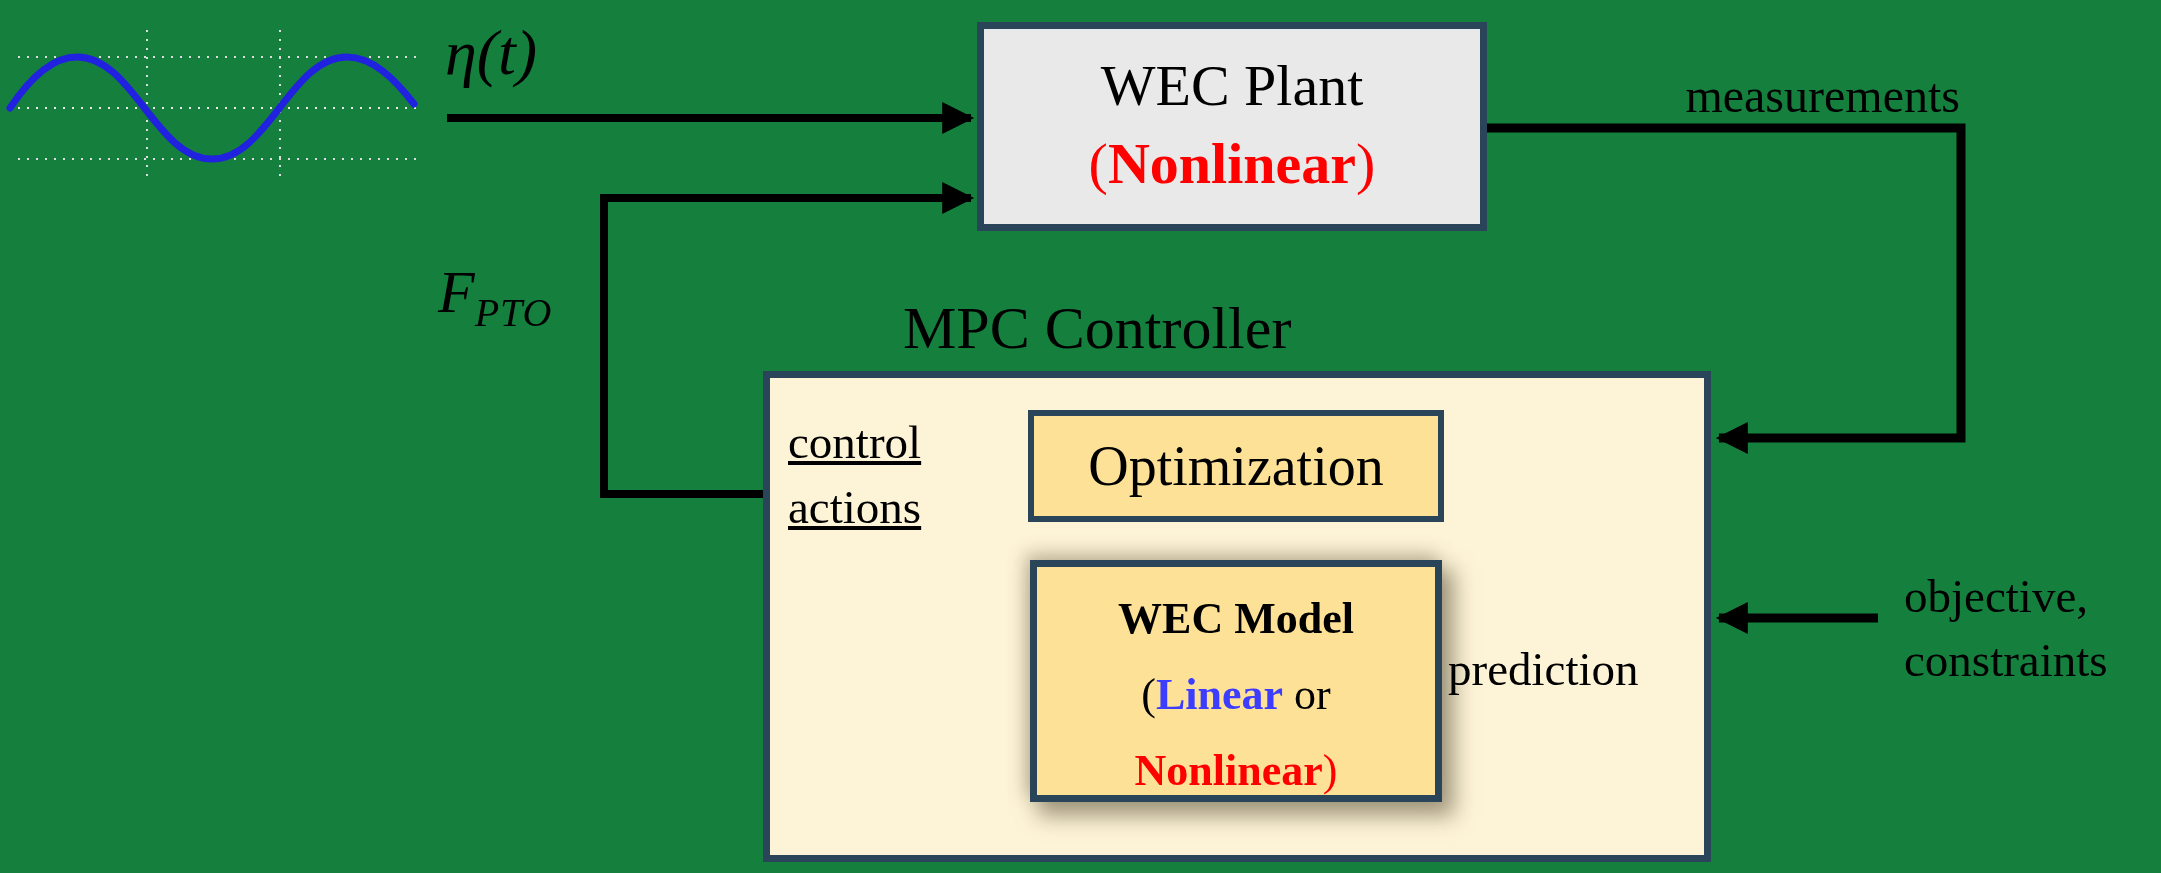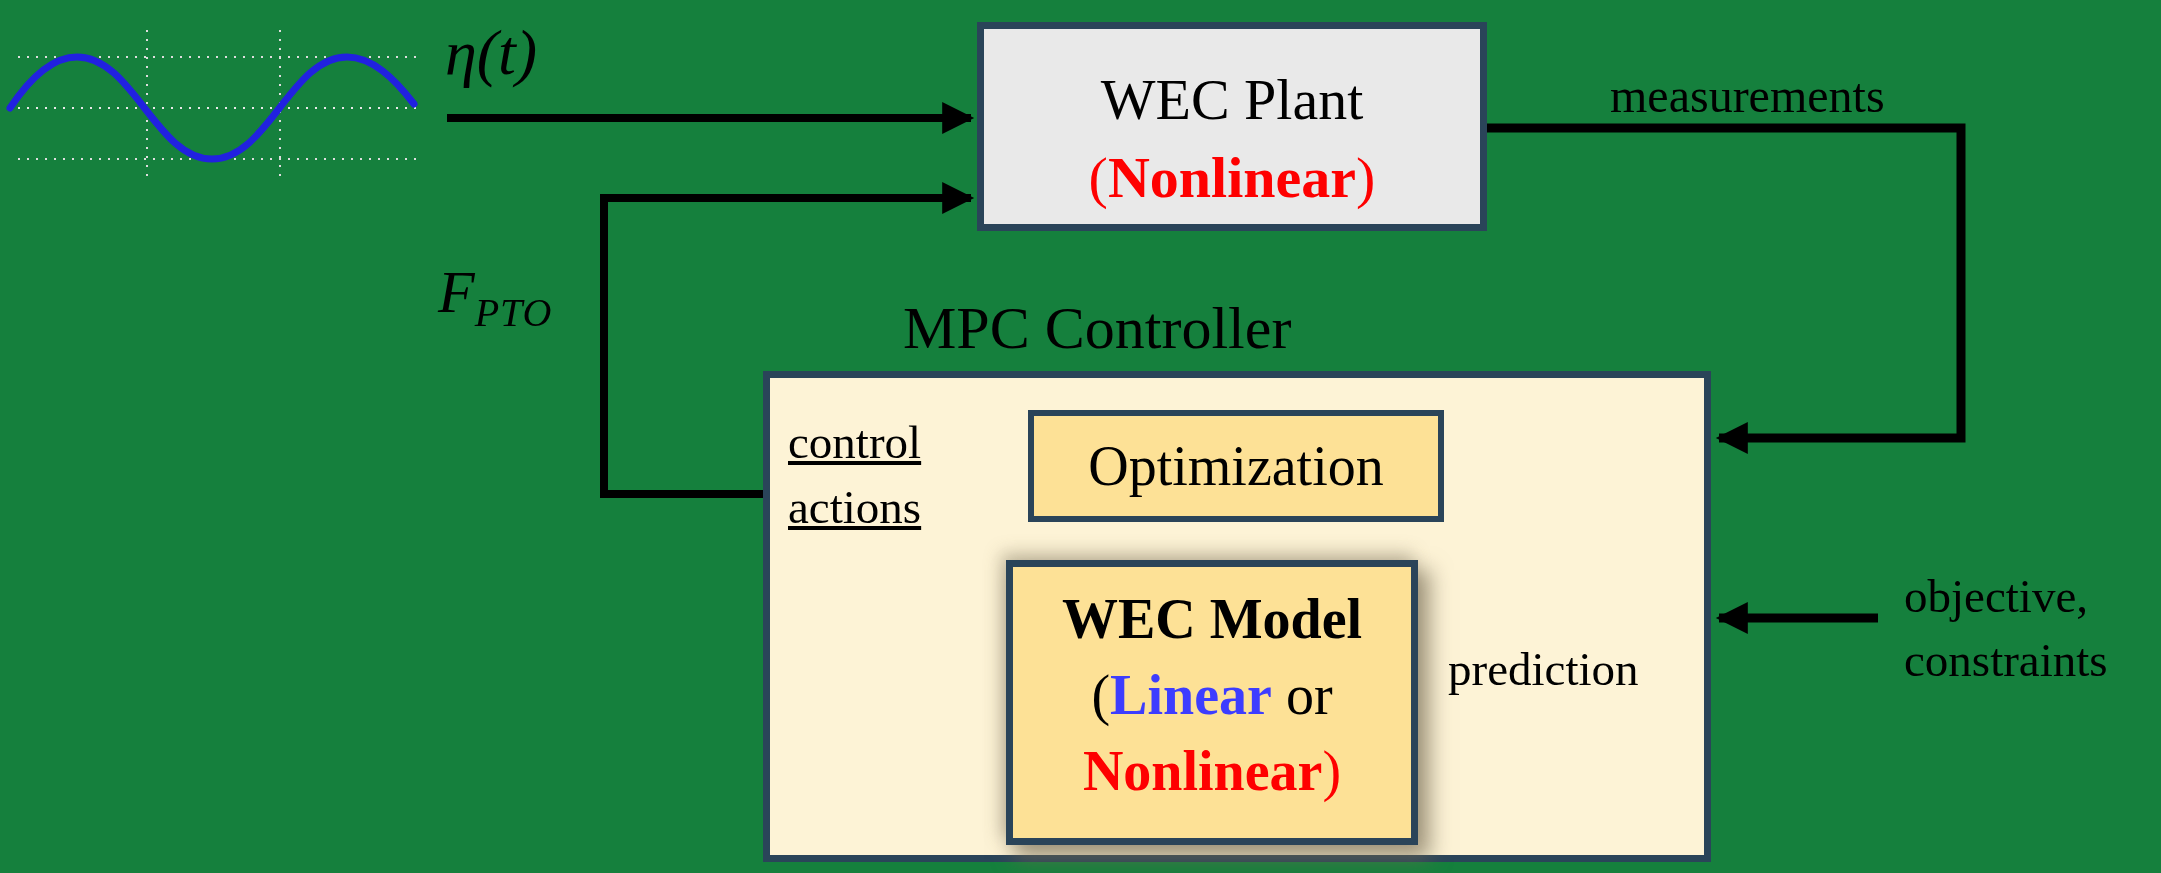--- a/index.html
+++ b/index.html
@@ -10,42 +10,42 @@
   #stage{
     position:relative; width:2161px; height:873px; background:#15803d;
     font-family:"Liberation Serif","DejaVu Serif",serif; color:var(--ink);
     overflow:hidden;
   }
   #wires{position:absolute;left:0;top:0;z-index:0;}
   .box{position:absolute;box-sizing:border-box;z-index:2;text-align:center;}
   .plant{
     left:977px;top:22px;width:510px;height:209px;
     background:var(--plant-fill);border:7px solid var(--navy);
-    font-size:58px;line-height:78px;padding-top:32px;
+    font-size:58px;line-height:78px;padding-top:18px;
   }
   .mpc{
     left:763px;top:371px;width:948px;height:491px;
     background:var(--cream);border:7px solid var(--navy);z-index:1;
   }
   .opt{
     left:1028px;top:410px;width:416px;height:112px;
     background:var(--golden);border:6px solid var(--navy);
     font-size:56px;line-height:100px;
   }
   .model{
-    left:1006px;top:560px;width:412px;height:285px;
+    left:1030px;top:560px;width:412px;height:242px;
     background:var(--golden);border:7px solid var(--navy);
-    font-size:56px;line-height:76px;padding-top:14px;
+    font-size:44px;line-height:76px;padding-top:14px;
     box-shadow:10px 12px 20px 2px rgba(115,105,82,0.65), -5px -7px 16px rgba(115,105,82,0.38);
   }
   .lbl{position:absolute;z-index:3;white-space:nowrap;}
   .eta{left:445px;top:16px;font-size:64px;font-style:italic;}
   .fpto{left:438px;top:258px;font-size:60px;font-style:italic;text-align:right;}
   .fpto .sub{font-size:40px;vertical-align:-14px;letter-spacing:1px;}
-  .meas{left:1610px;top:68px;width:350px;text-align:left;font-size:48px;}
+  .meas{left:1610px;top:68px;width:350px;text-align:right;font-size:48px;}
   .mpcTitle{left:903px;top:294px;width:666px;font-size:60px;}
   .ctrl{left:788px;top:410px;font-size:47px;line-height:65px;text-decoration:underline;}
   .pred{left:1448px;top:642px;font-size:47px;}
   .obj{left:1904px;top:564px;font-size:47px;line-height:64px;}
   .bold{font-weight:bold;}
   .red{color:var(--red);}
   .blue{color:var(--linear-blue);font-weight:bold;text-align:center;}
 </style>
 </head>
 <body>

